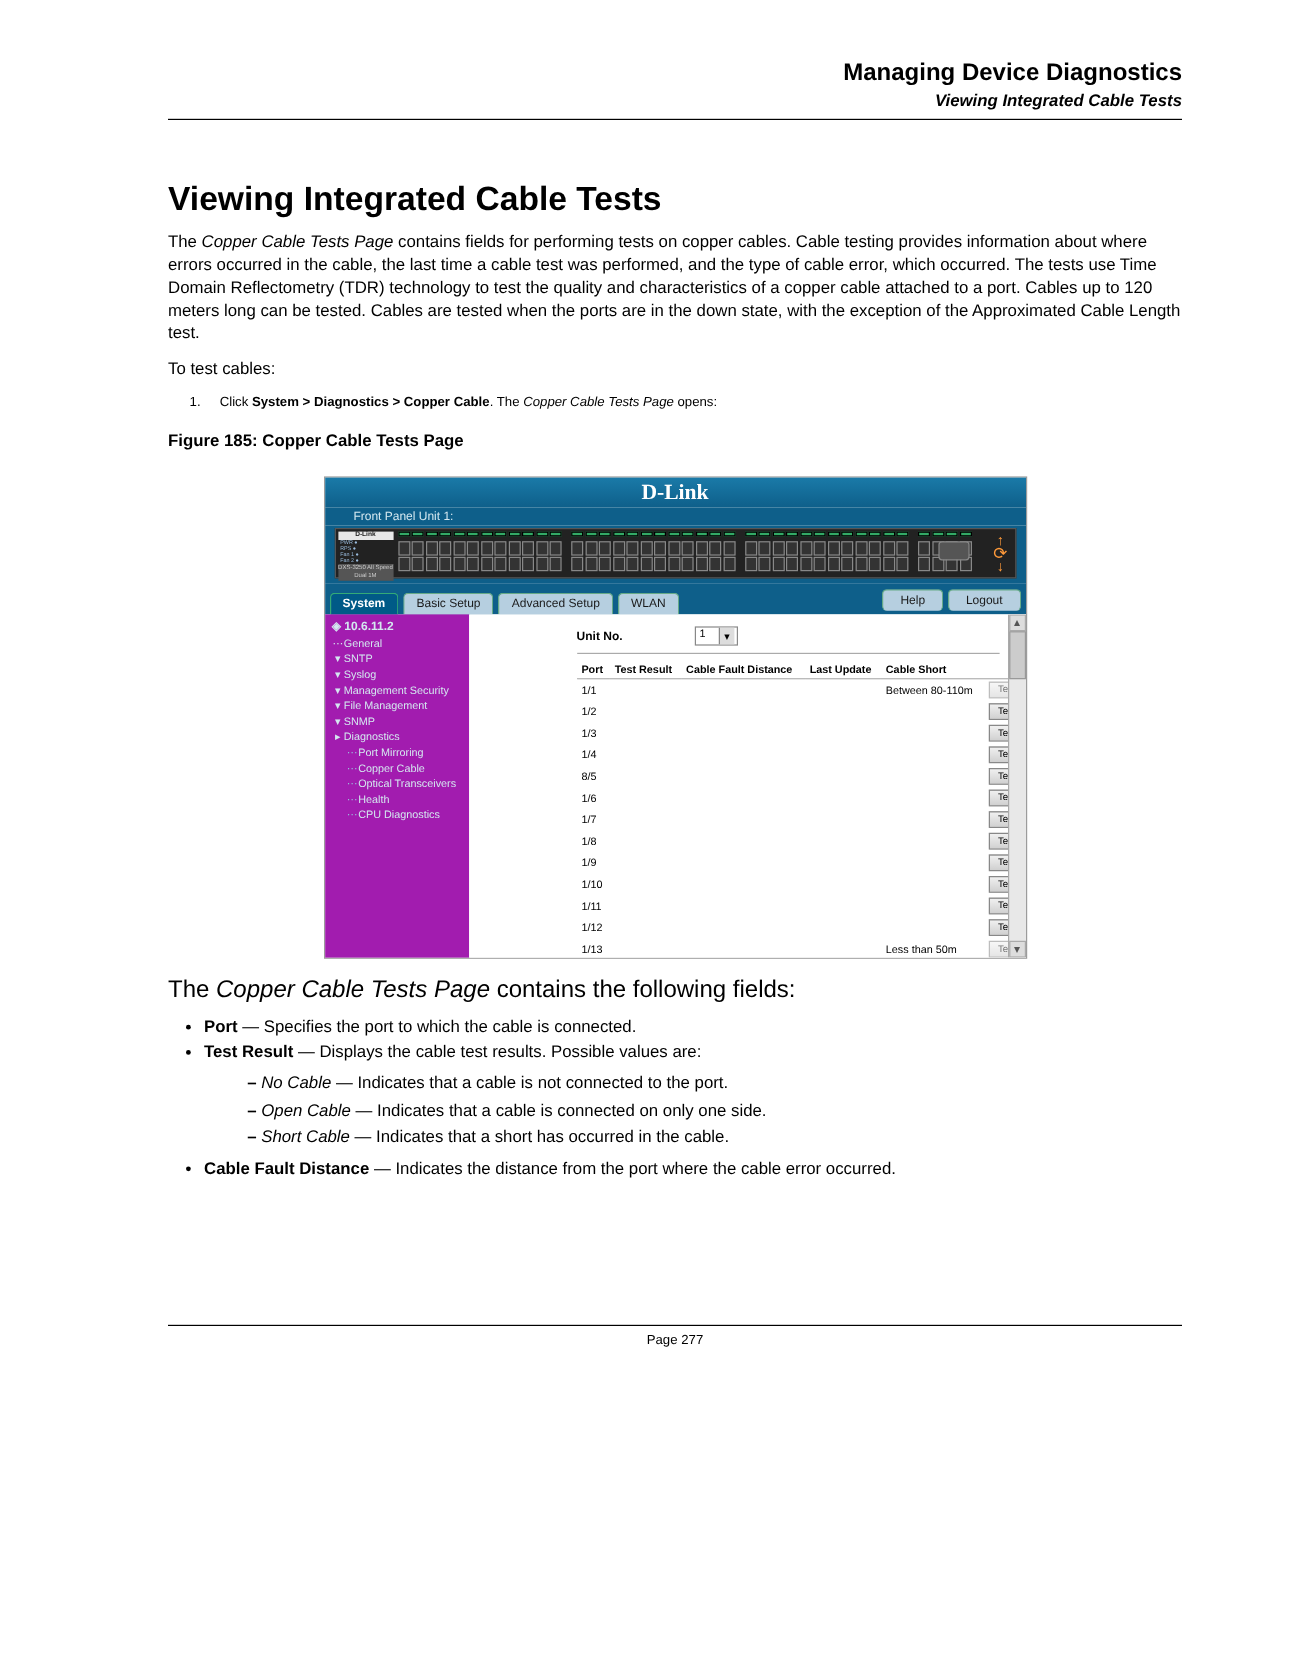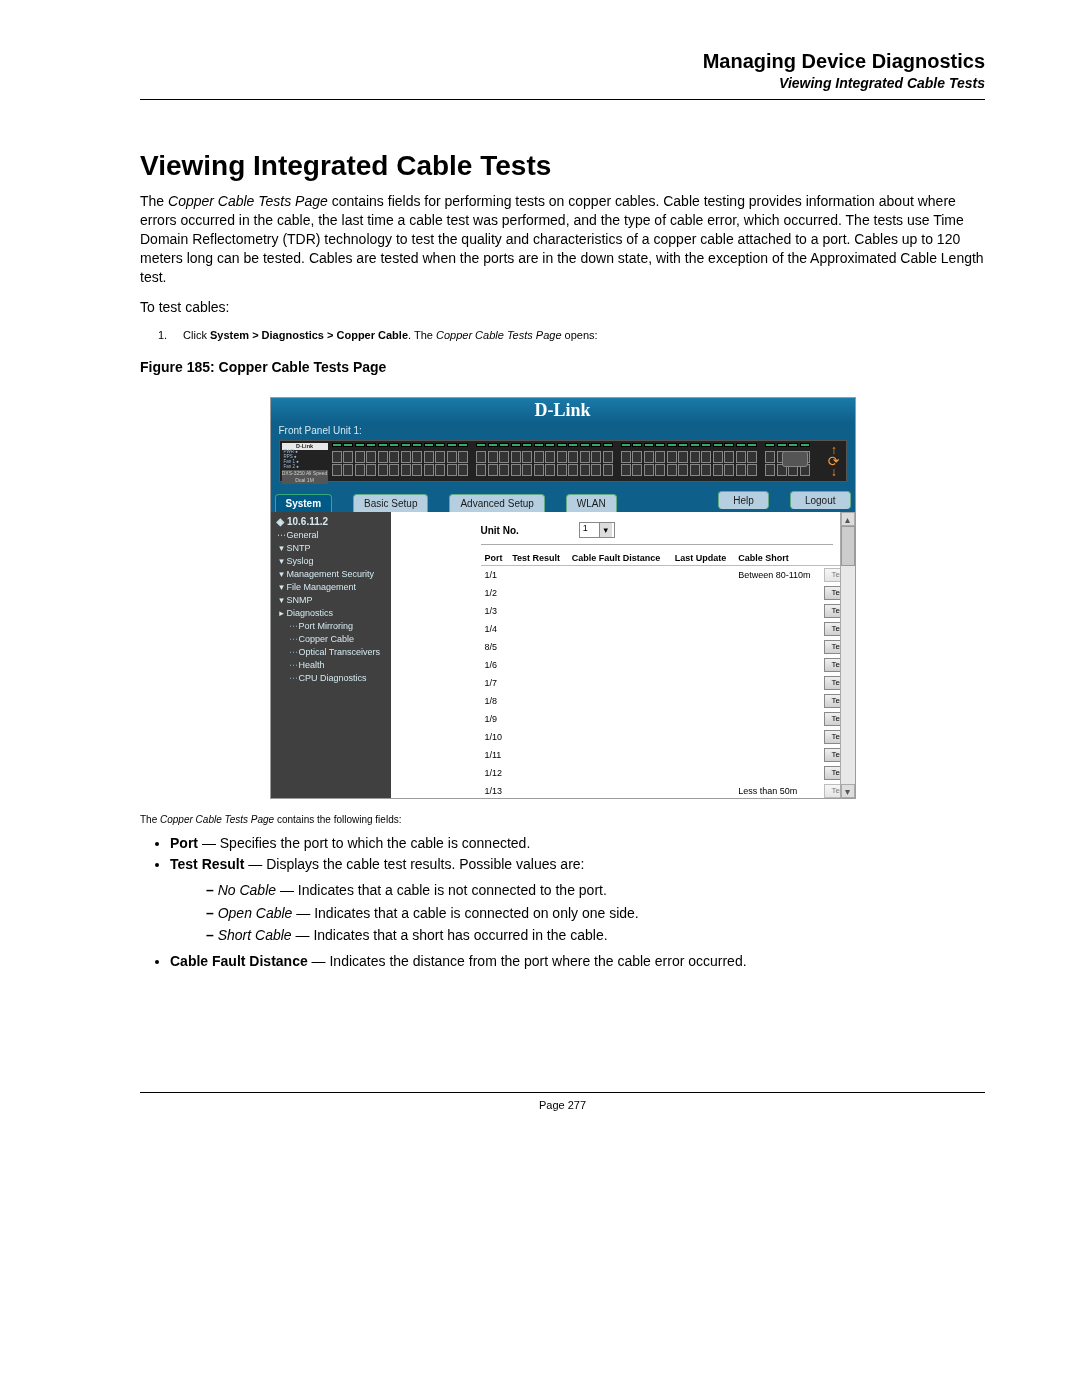--- a/index.html
+++ b/index.html
@@ -11,61 +11,61 @@
   .hr-top { border: none; border-top: 1.5px solid #000; margin-bottom: 50px; }
   h1 { font-size: 28px; font-weight: bold; margin-bottom: 10px; }
   .body-text { font-size: 14px; line-height: 1.35; margin-bottom: 12px; text-align: left; }
   .step { font-size: 11px; margin: 8px 0 18px 18px; }
   .step-num { display: inline-block; width: 22px; }
   .fig-caption { font-size: 14px; font-weight: bold; margin: 10px 0 22px 0; }
   .italic { font-style: italic; }
   .screenshot { width: 586px; margin: 0 auto 15px auto; border: 1px solid #9c9c9c; background: #fff; }
   .ss-top { background: linear-gradient(#1a7aa8,#0e5f8a); text-align: center; padding: 2px 0; }
   .ss-logo { color: #fff; font-size: 18px; font-weight: bold; font-family: "Times New Roman", serif; }
-  .ss-fp { background: #0e5f8a; color: #d4e8f0; font-size: 10px; padding: 2px 8px; }
+  .ss-fp { background: #0e5f8a; color: #d4e8f0; font-size: 10px; padding: 2px 24px; }
   .ss-panel { background: #0e5f8a; padding: 2px 8px 4px 8px; }
   .panel-box { background: #222; height: 42px; border: 1px solid #555; position: relative; }
   .panel-info { position: absolute; left: 2px; top: 2px; height: 38px; width: 46px; }
   .panel-info .pi-head { background: #e8e8e8; color: #1a1a1a; font-size: 5.5px; font-weight: bold; text-align: center; line-height: 7px; }
   .panel-info .pi-line { color: #9bd; font-size: 4.5px; line-height: 4.8px; padding-left: 2px; }
   .panel-info .pi-foot { background: #555; color: #ccc; font-size: 5px; text-align: center; line-height: 7px; }
   .panel-ports { position: absolute; left: 52px; top: 2px; display: flex; gap: 8px; }
   .ports-group { display: flex; gap: 1.5px; }
   .pcol { display: flex; flex-direction: column; width: 10px; }
   .led { height: 4px; background: #3a6; border: .5px solid #000; margin-bottom: 1px; }
   .jacks { display: flex; flex-direction: column; gap: 1px; margin-top: 3px; }
   .jack { height: 12px; background: #333; border: 1px solid #888; }
   .arrows { position: absolute; right: 6px; top: 4px; display: flex; flex-direction: column; align-items: center; gap: 1px; }
   .arrows span { color: #ff9a3a; font-size: 12px; line-height: 10px; }
   .console { position: absolute; right: 38px; top: 10px; width: 26px; height: 16px; background: #555; border: 1px solid #888; border-radius: 3px; }
-  .ss-tabs { background: #0e5f8a; display: flex; align-items: flex-end; gap: 21px; padding: 4px 4px 0 4px; height: 26px; }
+  .ss-tabs { background: #0e5f8a; display: flex; align-items: flex-end; gap: 4px; padding: 4px 4px 0 4px; height: 26px; }
   .tab { font-size: 10px; padding: 3px 10px; background: #b6cfe0; color: #1a1a1a; border-radius: 4px 4px 0 0; cursor: pointer; border: 1px solid #6a8; border-bottom: none; }
   .tab.active { background: #005a87; color: #fff; font-weight: bold; border-color: #3a7; }
   .tab-spacer { flex: 1; }
   .tab.help, .tab.logout { background: #b6cfe0; color: #1a1a1a; border-radius: 4px; padding: 3px 14px; margin-bottom: 3px; }
   .ss-body { display: flex; height: 286px; }
-  .ss-side { width: 120px; background: #404040; color: #d4e8f0; font-size: 9px; padding: 4px 0 0 6px; overflow: hidden; }
+  .ss-side { width: 120px; background: #a21caf; color: #d4e8f0; font-size: 9px; padding: 4px 0 0 6px; overflow: hidden; }
   .ss-side .ip { font-weight: bold; font-size: 10px; margin-bottom: 2px; }
   .ss-side .node { line-height: 13px; white-space: nowrap; }
   .arw { display: inline-block; width: 10px; text-align: center; }
   .sq { color: #9bd; }
   .ss-main { flex: 1; background: #fff; position: relative; overflow: hidden; }
   .scrollbar { position: absolute; right: 0; top: 0; bottom: 0; width: 15px; background: #e8e8e8; border-left: 1px solid #aaa; }
   .scrollbar .sar { height: 14px; text-align: center; font-size: 10px; line-height: 14px; color: #555; background: #ddd; border: 1px solid #aaa; }
   .scrollbar .sthumb { height: 40px; background: #ccc; border: 1px solid #999; }
   .unitrow { display: flex; align-items: center; gap: 60px; padding: 10px 0 2px 90px; font-size: 10px; }
   .unit-sel { width: 36px; height: 16px; border: 1px solid #888; background: #fff; font-size: 9px; padding: 0 14px 0 3px; position: relative; }
   .unit-sel::after { content: "▾"; position: absolute; right: 2px; top: 0; font-size: 9px; background: #ddd; width: 12px; text-align: center; border-left: 1px solid #888; height: 14px; line-height: 14px; }
   .hr-unit { margin: 4px 22px 6px 90px; border: none; border-top: 1px solid #aaa; }
   .tbl { margin-left: 90px; width: 380px; font-size: 9px; border-collapse: collapse; }
   .tbl th { text-align: left; font-weight: bold; padding: 2px 4px; border-bottom: 1px solid #bbb; }
   .tbl td { padding: 2px 4px; }
   .tbtn { display: inline-block; width: 30px; height: 14px; font-size: 8px; line-height: 12px; text-align: center; border: 1px solid #888; background: linear-gradient(#f0f0f0,#d0d0d0); cursor: pointer; }
   .tbtn.disabled { opacity: .55; }
-  .after-fig { font-size: 10px; margin-top: 6px; }
+  .after-fig { font-size: 20px; margin-top: 6px; }
   .bullets { margin: 8px 0 0 30px; list-style: disc; font-size: 14px; line-height: 1.5; }
   .sub-bullets { margin: 4px 0 4px 36px; list-style: none; font-size: 14px; line-height: 1.6; }
   .sub-bullets li::before { content: "–  "; font-weight: bold; }
   .hr-bottom { border: none; border-top: 1.5px solid #000; margin-top: 120px; }
   .page-num { text-align: center; font-size: 11px; margin-top: 6px; }
 </style>
 </head>
 <body>
 
 <div class="page">

